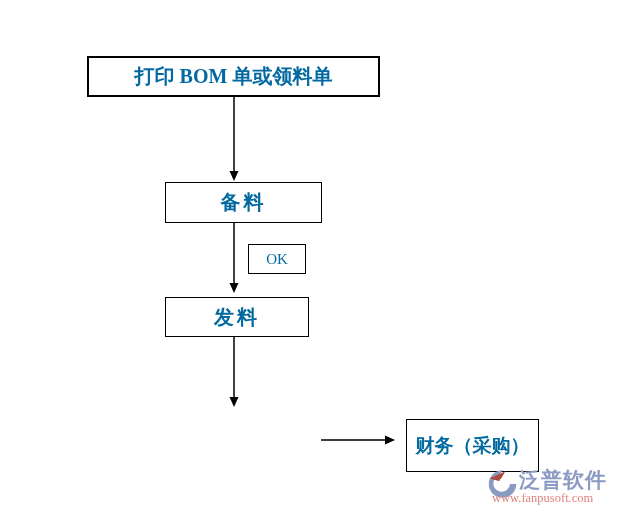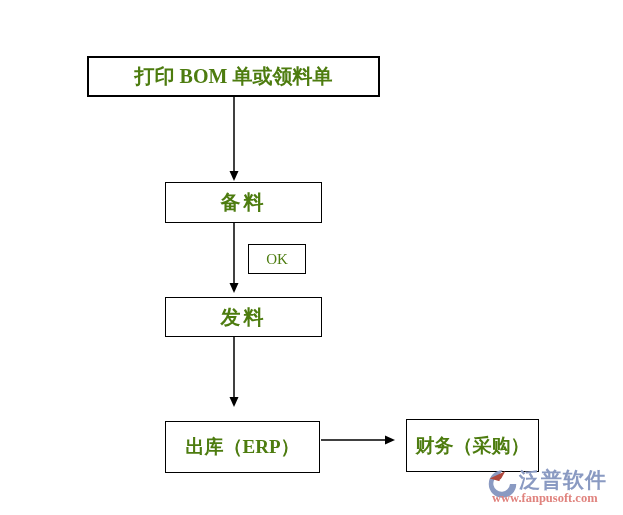--- a/index.html
+++ b/index.html
@@ -16,30 +16,30 @@
     overflow: hidden;
   }
   .node {
     position: absolute;
     box-sizing: border-box;
     background: #ffffff;
     border: 1.5px solid #000000;
     display: flex;
     align-items: center;
     justify-content: center;
-    color: #4d7c0f;
+    color: #0369a1;
     font-weight: bold;
     text-align: center;
     white-space: nowrap;
   }
   .node.big { border-width: 2px; }
   .node-print   { left: 87px;  top: 56px;  width: 293px; height: 41px; font-size: 20px; }
   .node-prepare { left: 165px; top: 182px; width: 157px; height: 41px; font-size: 20px; letter-spacing: 3px; }
   .node-ok      { left: 248px; top: 244px; width: 58px;  height: 30px; font-size: 15px; border-width: 1px; font-weight: normal; }
-  .node-issue   { left: 165px; top: 297px; width: 157px; height: 40px; font-size: 20px; letter-spacing: 3px; }
+  .node-issue   { left: 165px; top: 297px; width: 144px; height: 40px; font-size: 20px; letter-spacing: 3px; }
   .node-stockout{ left: 165px; top: 421px; width: 155px; height: 52px; font-size: 19px; }
   .node-finance { left: 406px; top: 419px; width: 133px; height: 53px; font-size: 19px; }
   .arrow-layer {
     position: absolute;
     left: 0; top: 0;
     width: 623px; height: 515px;
     pointer-events: none;
   }
   .watermark {
     position: absolute;
@@ -59,39 +59,38 @@
     font-size: 21px;
     font-weight: bold;
     color: #8a9ac2;
     letter-spacing: 1px;
     white-space: nowrap;
   }
   .watermark .site {
     position: absolute;
     left: 6px; top: 25px;
     font-size: 12.5px;
-    font-weight: bold;
+    font-weight: normal;
     color: #e0837e;
     white-space: nowrap;
   }
 </style>
 </head>
 <body>
 
 <div class="canvas">
 
   <div class="node big node-print">打印 BOM 单或领料单</div>
 
   <div class="node node-prepare">备料</div>
 
   <div class="node node-ok">OK</div>
 
   <div class="node node-issue">发料</div>
 
-  <div class="node node-stockout">出库（ERP）</div>
 
   <div class="node node-finance">财务（采购）</div>
 
   <svg class="arrow-layer" viewBox="0 0 623 515" xmlns="http://www.w3.org/2000/svg">
 
     <g>
       <line x1="234" y1="97" x2="234" y2="172" stroke="#000" stroke-width="1.5"></line>
       <polygon points="234,181 229.5,171 238.5,171" fill="#000"></polygon>
     </g>
 

